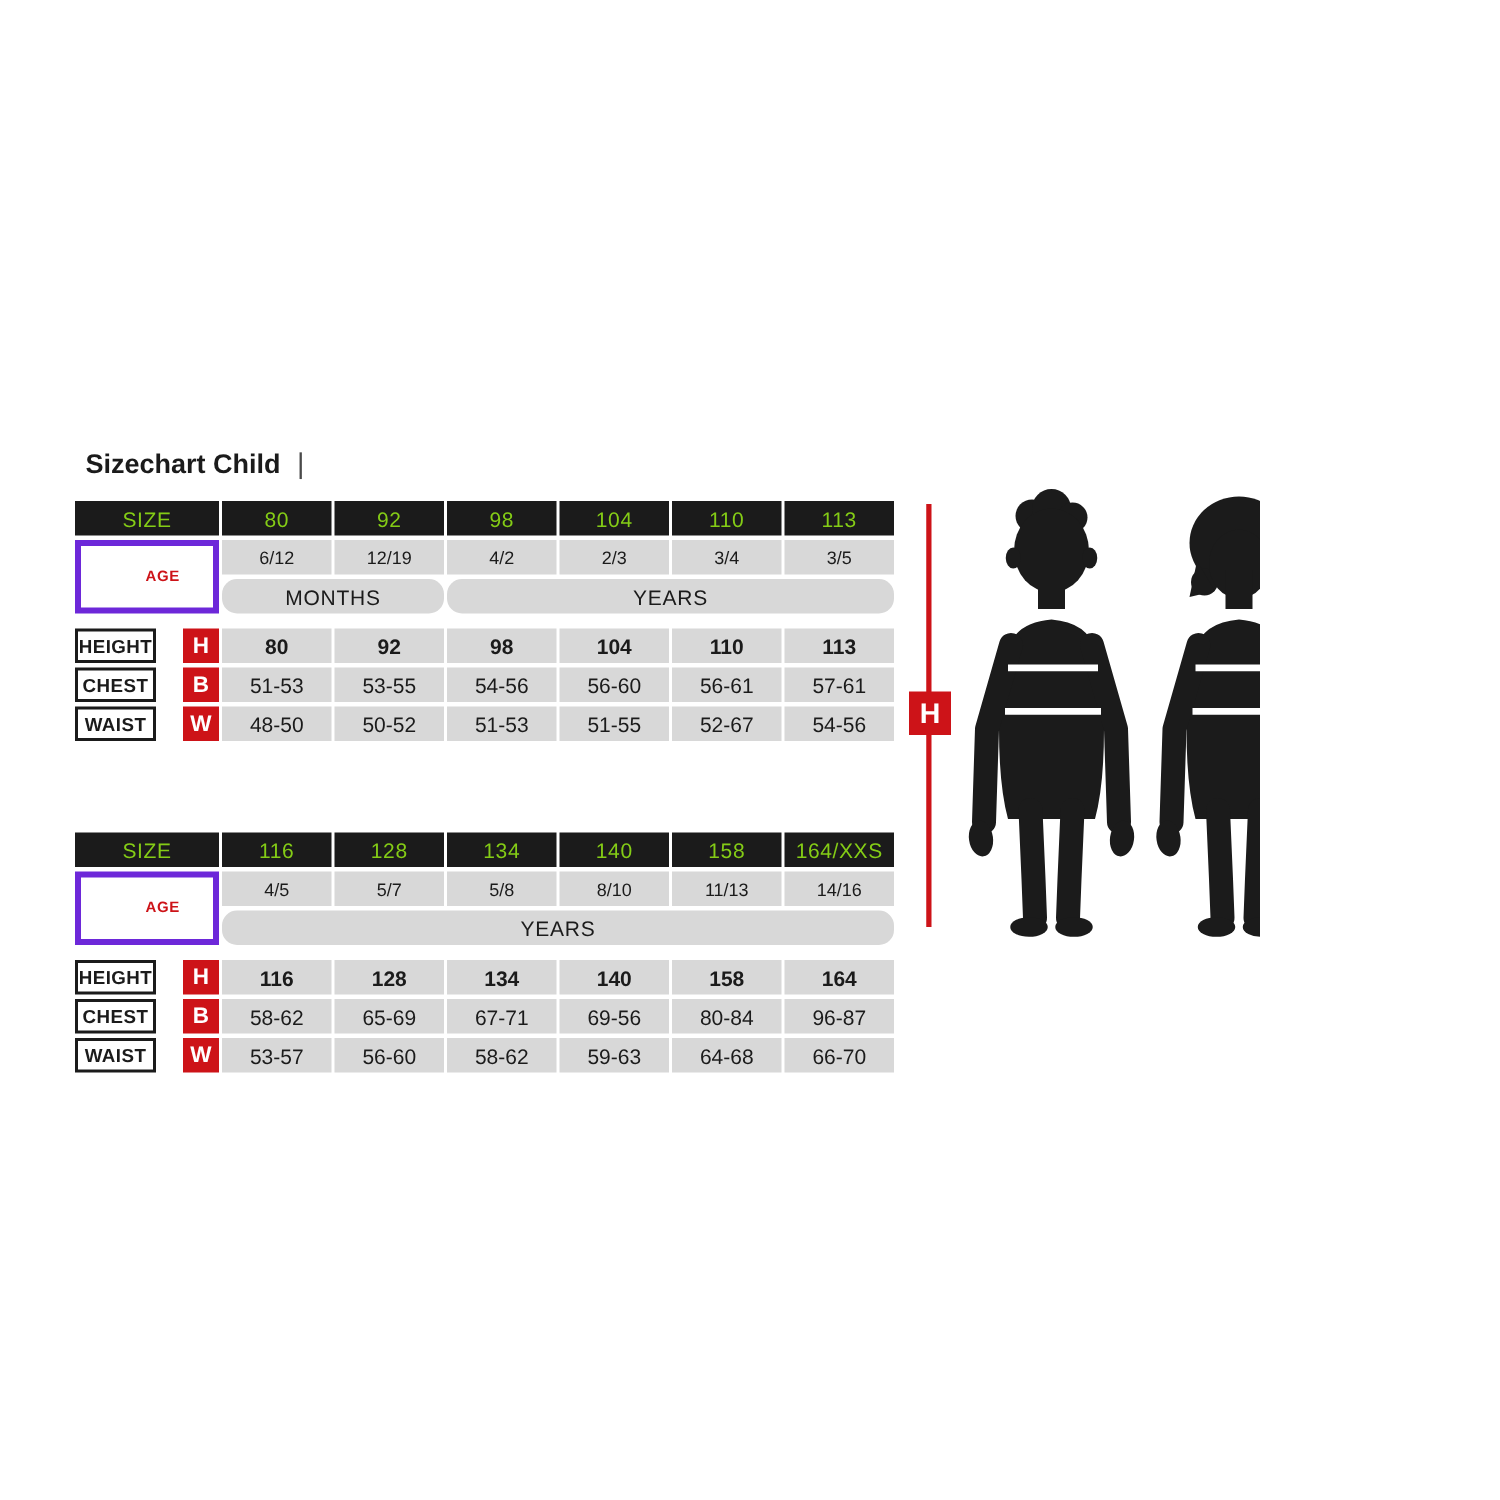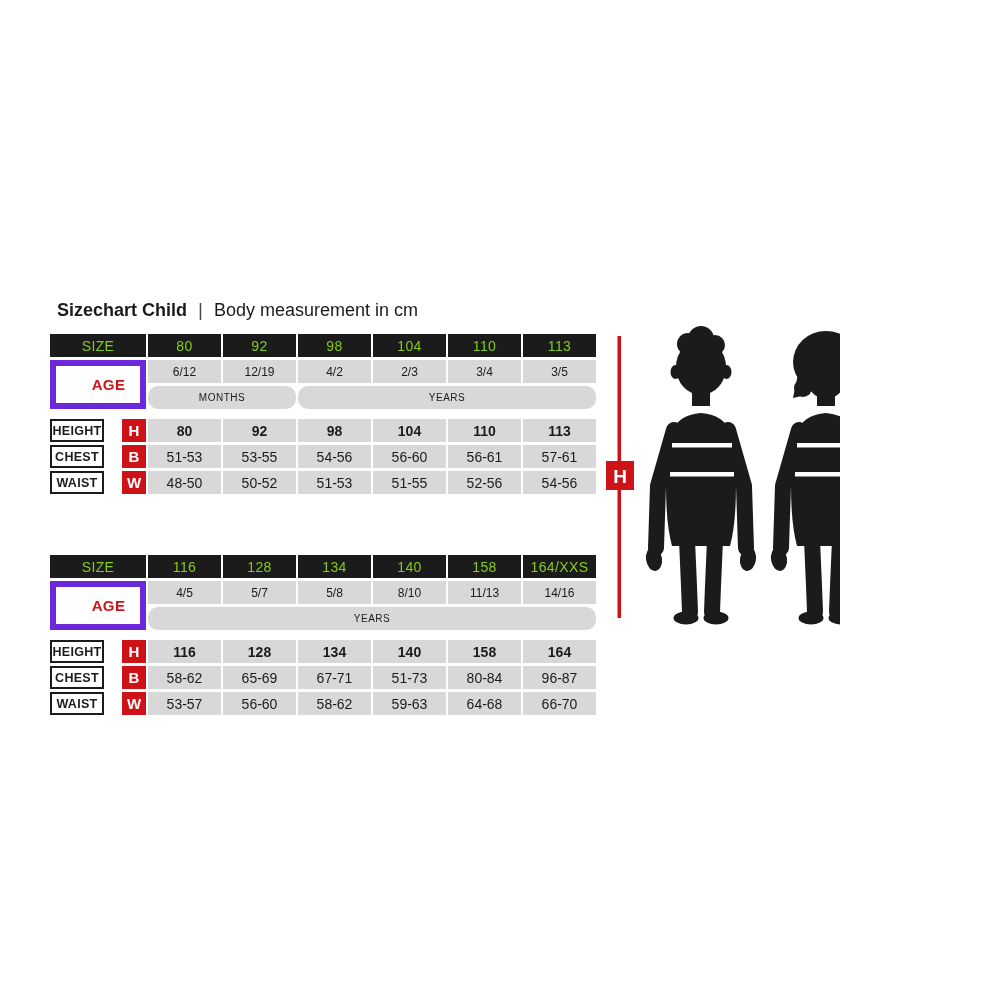--- a/index.html
+++ b/index.html
@@ -12,46 +12,45 @@
   .title .sep{font-weight:300;color:#4a4a4a;margin:0 11px;font-size:19px;}
 
   
   .sizechart{position:absolute;left:50px;width:548px;}
   .sc-grid{display:grid;grid-template-columns:96px repeat(6,73px);grid-auto-rows:23px;gap:3px 2px;}
   .sc-grid.head{grid-template-rows:repeat(3,23px);}
   .sc-grid.bodyrows{margin-top:10px;}
   .c{display:flex;align-items:center;justify-content:center;font-size:14px;box-sizing:border-box;}
   .c.black{background:#1b1b1b;color:#84cc16;letter-spacing:.4px;}
   .c.gray{background:#d8d8d8;color:#1b1b1b;}
-  .c.unit{letter-spacing:.5px;font-size:10px;border-radius:10px;}
+  .c.unit{letter-spacing:.5px;font-size:14px;border-radius:10px;}
   .c.agev{font-size:12px;}
   .c.boldv{font-weight:700;}
-  .age-box{grid-column:1;grid-row:2/4;background:#ffffff;border:6px solid #6d28d9;box-sizing:border-box;
-           display:flex;align-items:center;justify-content:center;color:#cd1318;font-weight:700;font-size:15px;letter-spacing:.4px;padding-left:21px;}
+  .age-box{grid-column:1;grid-row:2/4;background:#ffffff;border:4px solid #6d28d9;box-sizing:border-box;
+           display:flex;align-items:center;justify-content:center;color:#cd1318;font-weight:700;font-size:10px;letter-spacing:.4px;padding-left:21px;}
   .rowlab{display:flex;gap:18px;}
   .wbox{flex:1;background:#ffffff;border:2px solid #1b1b1b;box-sizing:border-box;
         display:flex;align-items:center;justify-content:center;font-weight:700;font-size:12.5px;letter-spacing:.3px;}
   .rbox{width:24px;background:#cd1318;color:#ffffff;display:flex;align-items:center;justify-content:center;
         font-weight:700;font-size:15px;}
 
   
   .figures{position:absolute;left:600px;top:278px;width:350px;height:320px;}
 
   
   .footnote{position:absolute;left:56px;top:721px;font-size:13px;font-weight:700;color:#1b1b1b;white-space:nowrap;}
 </style>
 </head>
 <body>
 
 <div class="page">
 
   <div class="title">
     <span class="bold">Sizechart Child</span>
     <span class="sep">|</span>
-    <span>Body measurement in cm</span>
   </div>
 
   <div class="sizechart" id="table1" style="top:294px;">
       <div class="sc-grid head">
         <div class="c black">SIZE</div>
         <div class="c black">80</div>
         <div class="c black">92</div>
         <div class="c black">98</div>
         <div class="c black">104</div>
         <div class="c black">110</div>
@@ -88,21 +87,21 @@
         <div class="c gray">56-61</div>
         <div class="c gray">57-61</div>
         <div class="rowlab">
           <div class="wbox">WAIST</div>
           <div class="rbox">W</div>
         </div>
         <div class="c gray">48-50</div>
         <div class="c gray">50-52</div>
         <div class="c gray">51-53</div>
         <div class="c gray">51-55</div>
-        <div class="c gray">52-56</div>
+        <div class="c gray">52-67</div>
         <div class="c gray">54-56</div>
       </div>
     </div>
   <div class="sizechart" id="table2" style="top:515px;">
       <div class="sc-grid head">
         <div class="c black">SIZE</div>
         <div class="c black">116</div>
         <div class="c black">128</div>
         <div class="c black">134</div>
         <div class="c black">140</div>
@@ -128,21 +127,21 @@
         <div class="c gray boldv">140</div>
         <div class="c gray boldv">158</div>
         <div class="c gray boldv">164</div>
         <div class="rowlab">
           <div class="wbox">CHEST</div>
           <div class="rbox">B</div>
         </div>
         <div class="c gray">58-62</div>
         <div class="c gray">65-69</div>
         <div class="c gray">67-71</div>
-        <div class="c gray">51-73</div>
+        <div class="c gray">69-56</div>
         <div class="c gray">80-84</div>
         <div class="c gray">96-87</div>
         <div class="rowlab">
           <div class="wbox">WAIST</div>
           <div class="rbox">W</div>
         </div>
         <div class="c gray">53-57</div>
         <div class="c gray">56-60</div>
         <div class="c gray">58-62</div>
         <div class="c gray">59-63</div>

